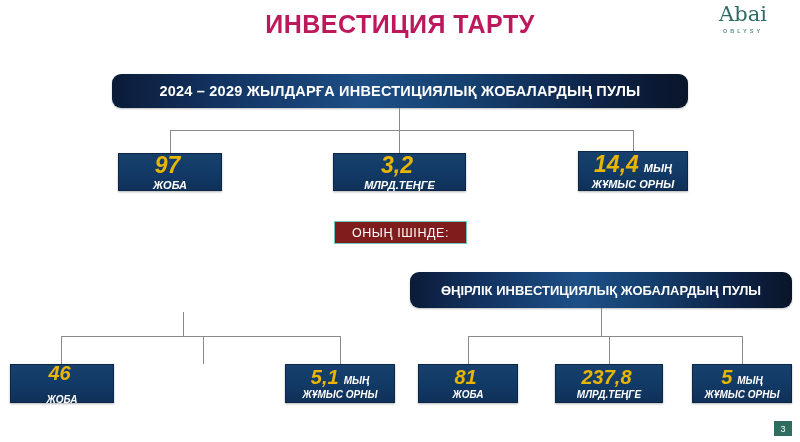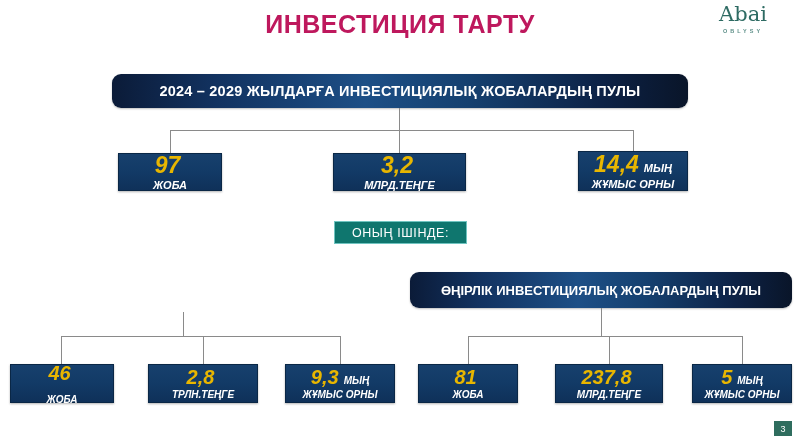--- a/index.html
+++ b/index.html
@@ -105,21 +105,21 @@
     padding: 0 10px;
   }
 
   
   .teal-label {
     position: absolute;
     left: 334px;
     top: 221px;
     width: 133px;
     height: 23px;
-    background: #0f766e;
+    background: #7f1d1d;
     border: 1px solid #6fc4c0;
     color: #ffffff;
     font-size: 12.5px;
     letter-spacing: 0.6px;
     display: flex;
     align-items: center;
     justify-content: center;
   }
 
   
@@ -270,31 +270,24 @@
   <div class="conn v" style="left:742px; top:336px; height:28px;"></div>
 
   <div class="stat small" id="s-b1">
     <div class="line1">
       <span class="num">46</span>
       <span class="unit-inline"></span>
     </div>
     <div class="sub">ЖОБА</div>
   </div>
 
-  <div class="stat small" id="s-b2">
-    <div class="line1">
-      <span class="num">2,8</span>
-      <span class="unit-inline"></span>
-    </div>
-    <div class="sub">ТРЛН.ТЕҢГЕ</div>
-  </div>
 
   <div class="stat small" id="s-b3">
     <div class="line1">
-      <span class="num">9,3</span>
+      <span class="num">5,1</span>
       <span class="unit-inline">МЫҢ</span>
     </div>
     <div class="sub">ЖҰМЫС ОРНЫ</div>
   </div>
 
   <div class="stat small" id="s-b4">
     <div class="line1">
       <span class="num">81</span>
       <span class="unit-inline"></span>
     </div>

